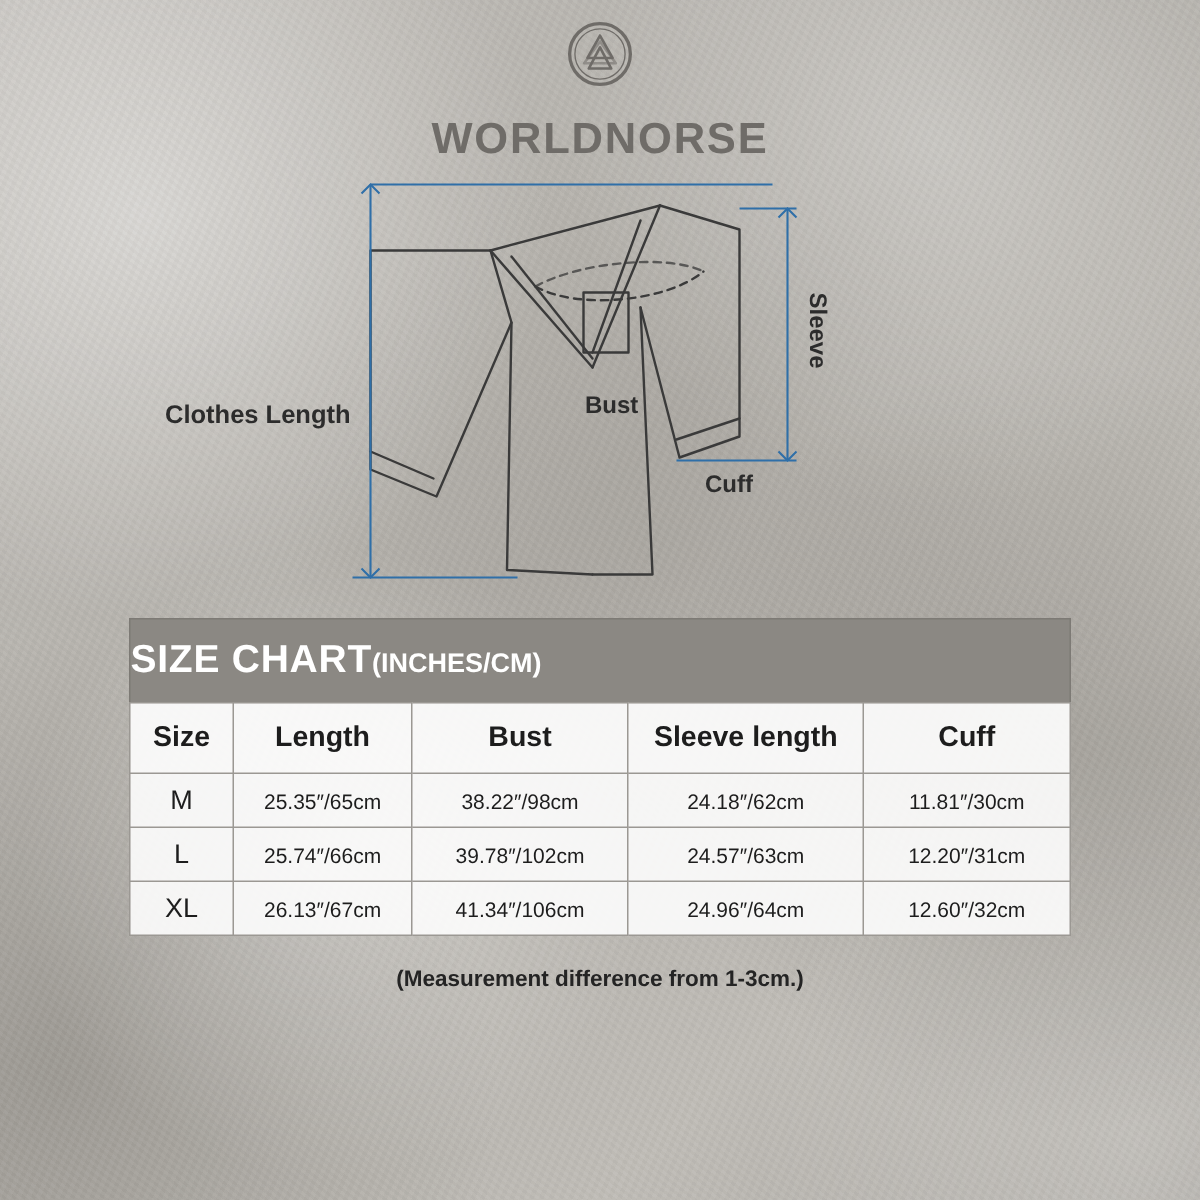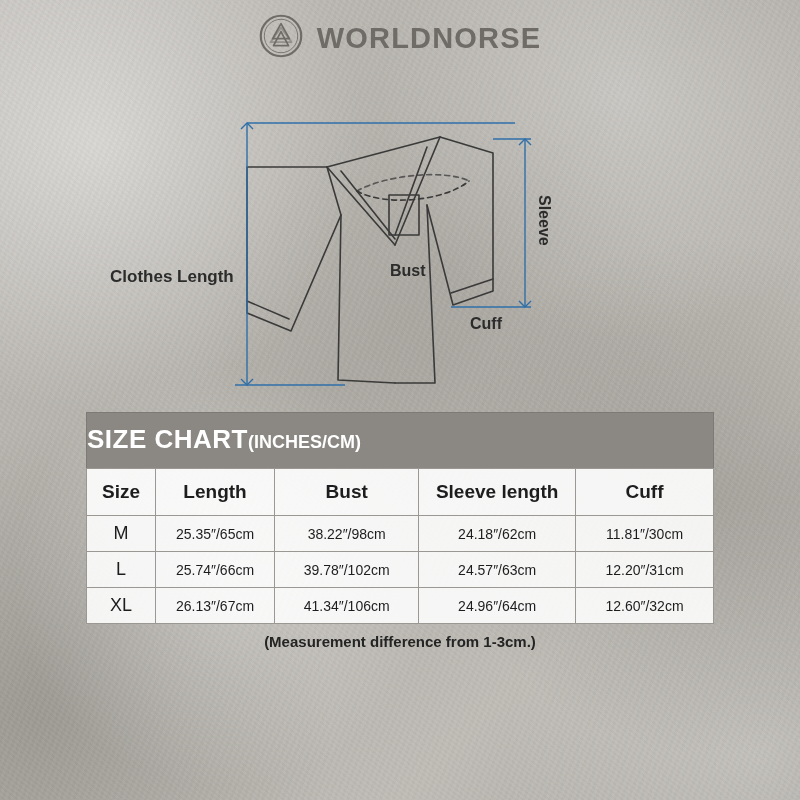--- a/index.html
+++ b/index.html
@@ -43,20 +43,21 @@
   
   .brand {
     position: absolute;
     top: 14px;
     left: 0;
     right: 0;
     display: flex;
     align-items: center;
     justify-content: center;
     gap: 14px;
+    flex-direction: column;
   }
   .brand-name {
     font-size: 29px;
     font-weight: bold;
     letter-spacing: 1.2px;
     color: #6f6c68;
     font-family: "Liberation Sans", sans-serif;
   }
 
   
@@ -133,21 +134,21 @@
   }
   table.size-chart td.size-cell {
     font-size: 18px;
   }
   .col-size   { width: 11%; }
   .col-length { width: 19%; }
   .col-bust   { width: 23%; }
   .col-sleeve { width: 25%; }
   .col-cuff   { width: 22%; }
   .note {
-    margin-top: 9px;
+    margin-top: 20px;
     text-align: center;
     font-size: 15px;
     font-weight: bold;
     color: #242424;
   }
 </style>
 </head>
 <body>
 
 <div id="page">

